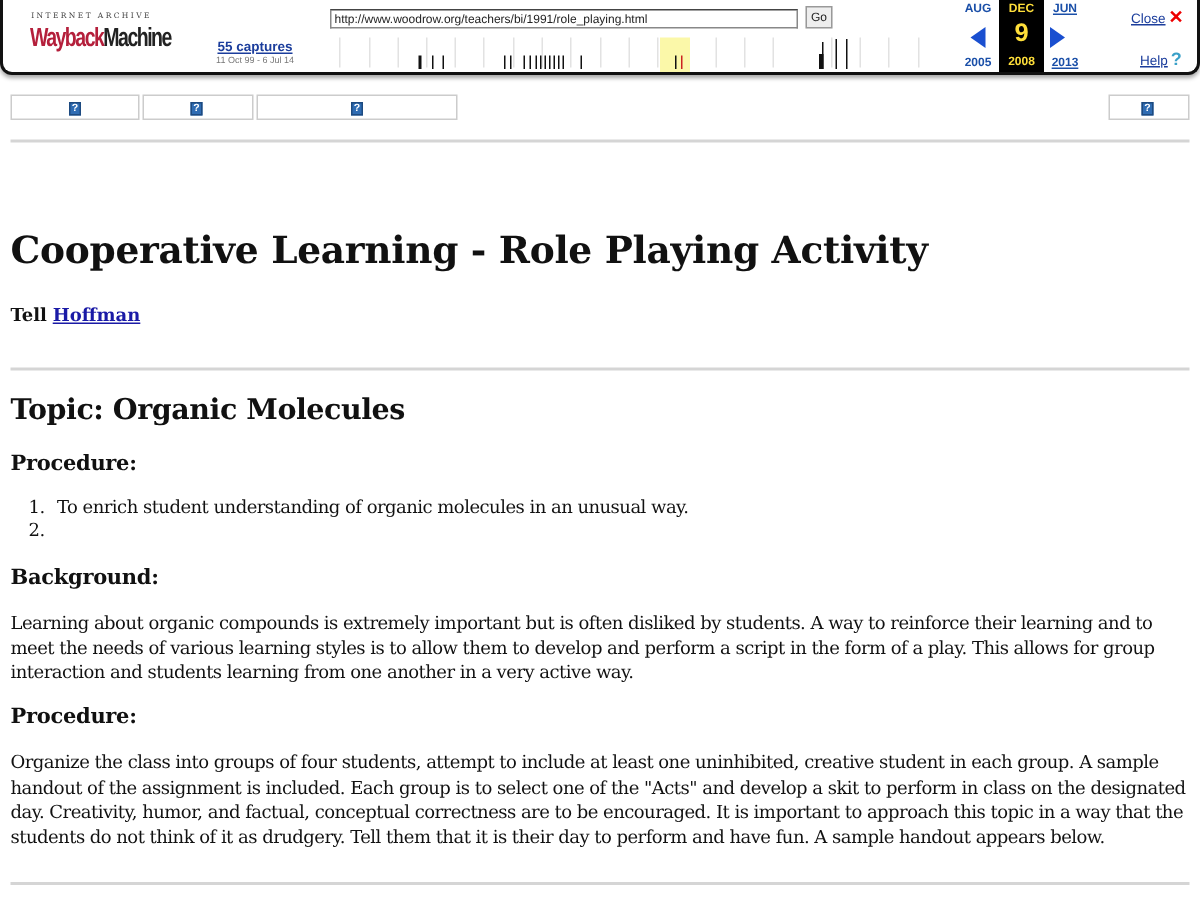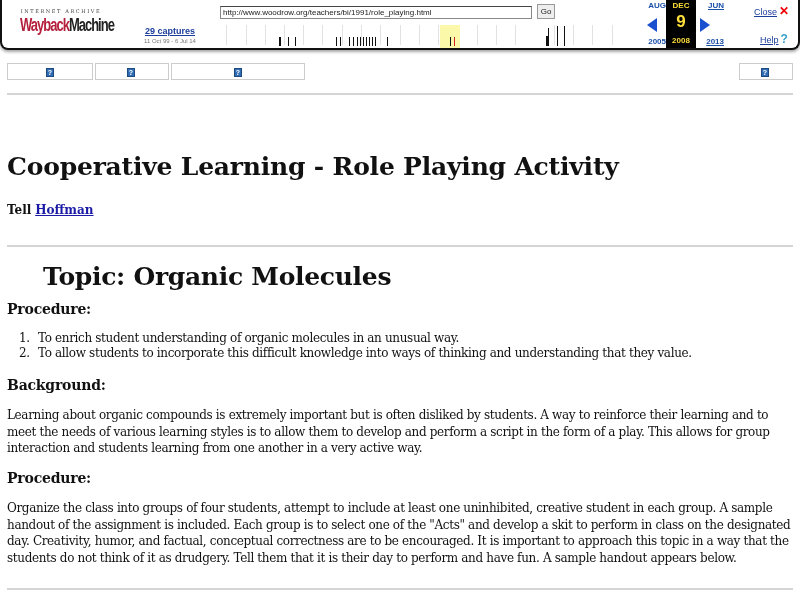--- a/index.html
+++ b/index.html
@@ -30,21 +30,21 @@
       position: absolute; left: 535px; top: 4px; width: 18px; height: 15px;
       border: 1px solid #999; background: #eee; font-family: "Liberation Sans", sans-serif; font-size: 8px; line-height: 13px; text-align: center; color: #222;
     }
     .wb-spark { position: absolute; left: 210px; top: 22px; width: 420px; height: 26px; }
     .wb-spark .tick { position: absolute; top: 3px; width: 1px; height: 20px; background: #e2e2e2; }
     .wb-spark .bar { position: absolute; bottom: 2px; width: 2px; background: #111; }
     .wb-spark .hl { position: absolute; top: 3px; height: 23px; background: #fbf8a9; }
     .wb-spark .bar.red { background: #c22; }
 
     .wb-months { position: absolute; left: 636px; top: 0; width: 88px; height: 50px; font-family: "Liberation Sans", sans-serif; font-weight: bold; }
-    .wb-m { position: absolute; width: 28px; text-align: right; font-size: 8px; color: #1a4fa8; }
+    .wb-m { position: absolute; width: 28px; text-align: center; font-size: 8px; color: #1a4fa8; }
     .wb-m.prev { left: 0; }
     .wb-m.next { left: 58px; text-decoration: underline; }
     .wb-cur { position: absolute; left: 28px; top: 0; width: 30px; height: 48px; background: #000; color: #ffdf3a; text-align: center; }
     .wb-cur .mm { font-size: 8px; position: absolute; top: 1px; left: 0; width: 100%; }
     .wb-cur .dd { font-size: 17px; position: absolute; top: 12px; left: 0; width: 100%; }
     .wb-cur .yy { font-size: 8px; position: absolute; top: 36px; left: 0; width: 100%; }
     .wb-arrow-l { position: absolute; left: 9px; top: 18px; width: 0; height: 0; border-top: 7px solid transparent; border-bottom: 7px solid transparent; border-right: 10px solid #1a4fd0; }
     .wb-arrow-r { position: absolute; left: 62px; top: 18px; width: 0; height: 0; border-top: 7px solid transparent; border-bottom: 7px solid transparent; border-left: 10px solid #1a4fd0; }
 
     .wb-close { position: absolute; left: 752px; top: 4px; font-family: "Liberation Sans", sans-serif; font-size: 9px; }
@@ -56,38 +56,38 @@
     
     .img-row { position: absolute; top: 63px; height: 17px; }
     .img-box { position: absolute; top: 0; height: 17px; border: 1px solid #ccc; background: #fff; }
     .img-box .q { position: absolute; top: 4px; width: 8px; height: 9px; background: #2f6cb3; border: 1px solid #1d4a80; color: #fff; font-family: "Liberation Sans", sans-serif; font-size: 7px; line-height: 7px; text-align: center; font-weight: bold; }
 
     hr.rule { position: absolute; left: 7px; width: 786px; border: none; border-top: 2px solid #d5d5d5; height: 0; }
     h1.title { position: absolute; left: 7px; top: 152px; font-size: 25px; font-weight: bold; font-family: "DejaVu Serif", serif; letter-spacing: -0.2px; white-space: nowrap; }
     .author { position: absolute; left: 7px; top: 203px; font-size: 12px; line-height: 15px; }
     .author b { font-weight: bold; }
     .author a { color: #1a1aa6; text-decoration: underline; font-weight: bold; }
-    h2.topic { position: absolute; left: 7px; top: 262px; font-size: 25px; font-weight: bold; font-family: "DejaVu Serif", serif; letter-spacing: -0.3px; margin-left: 36px; }
+    h2.topic { position: absolute; left: 7px; top: 262px; font-size: 19px; font-weight: bold; font-family: "DejaVu Serif", serif; letter-spacing: -0.3px; }
     h3.sec { position: absolute; left: 7px; font-size: 14px; font-weight: bold; letter-spacing: -0.2px; }
     ol.obj { position: absolute; left: 7px; top: 331px; width: 786px; list-style: none; font-size: 12px; line-height: 15px; letter-spacing: -0.35px; }
     ol.obj li { padding-left: 31px; position: relative; white-space: nowrap; }
     ol.obj li .num { position: absolute; left: 12px; }
     p.para { position: absolute; left: 7px; width: 790px; font-size: 12px; line-height: 16.5px; letter-spacing: -0.35px; }
   </style>
 </head>
 <body>
 
 <div class="wb-bar">
   <div class="wb-logo">
     <div class="wb-logo-top">INTERNET ARCHIVE</div>
     <div class="wb-logo-main"><span class="w1">Wayback</span><span class="w2">Machine</span></div>
   </div>
 
   <div class="wb-captures">
-    <a>29 captures</a>
+    <a>55 captures</a>
     <span class="wb-range">11 Oct 99 - 6 Jul 14</span>
   </div>
 
   <div class="wb-url">http://www.woodrow.org/teachers/bi/1991/role_playing.html</div>
   <div class="wb-go">Go</div>
 
   <div class="wb-spark">
     <div class="hl" style="left:228px;width:20px;"></div>
     <div class="tick" style="left:14px"></div>
     <div class="tick" style="left:34px"></div>
@@ -182,21 +182,21 @@
   <div><b>Tell</b> <a>Hoffman</a></div>
 </div>
 
 <hr class="rule" style="top:245px">
 
 <h2 class="topic">Topic: Organic Molecules</h2>
 
 <h3 class="sec" style="top:301px">Procedure:</h3>
 <ol class="obj">
   <li><span class="num">1.</span><span>To enrich student understanding of organic molecules in an unusual way.</span></li>
-  <li><span class="num">2.</span><span>To allow students to incorporate this difficult knowledge into ways of thinking and understanding that they value.</span></li>
+  <li><span class="num">2.</span></li>
 </ol>
 
 <h3 class="sec" style="top:377px">Background:</h3>
 <p class="para" style="top:407px">Learning about organic compounds is extremely important but is often disliked by students. A way to reinforce their learning and to meet the needs of various learning styles is to allow them to develop and perform a script in the form of a play. This allows for group interaction and students learning from one another in a very active way.</p>
 
 <h3 class="sec" style="top:470px">Procedure:</h3>
 <p class="para" style="top:500px">Organize the class into groups of four students, attempt to include at least one uninhibited, creative student in each group. A sample handout of the assignment is included. Each group is to select one of the "Acts" and develop a skit to perform in class on the designated day. Creativity, humor, and factual, conceptual correctness are to be encouraged. It is important to approach this topic in a way that the students do not think of it as drudgery. Tell them that it is their day to perform and have fun. A sample handout appears below.</p>
 
 <hr class="rule" style="top:588px">
 

